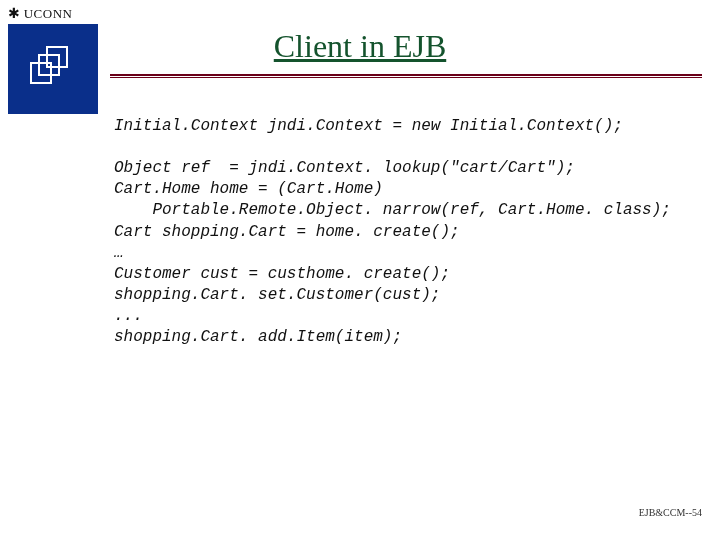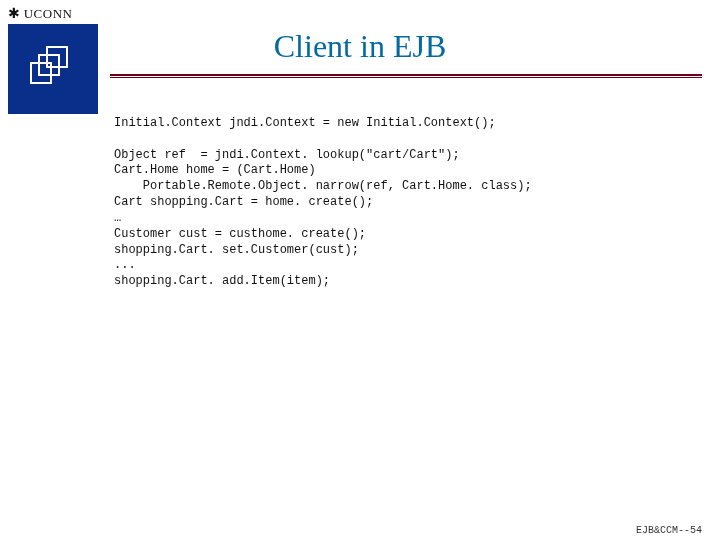--- a/index.html
+++ b/index.html
@@ -15,38 +15,38 @@
     display: flex; align-items: center; justify-content: center;
   }
   .chips { position: relative; width: 46px; height: 46px; }
   .chip { position: absolute; width: 22px; height: 22px; border: 2px solid #fff; background: transparent; }
   .chip.c1 { left: 16px; top: 0; }
   .chip.c2 { left: 8px; top: 8px; }
   .chip.c3 { left: 0; top: 16px; }
 
   .title {
     position: absolute; top: 28px; left: 0; width: 100%; text-align: center;
-    font-size: 32px; color: #0369a1;
+    font-size: 32px; color: #14532d; text-decoration: underline;
   }
   .hr1 {
     position: absolute; top: 74px; left: 110px; right: 18px; height: 2px; background: #6a0018;
   }
   .hr2 {
     position: absolute; top: 77px; left: 110px; right: 18px; height: 1px; background: #6a0018;
   }
 
   .code-area {
     position: absolute; top: 116px; left: 114px; right: 24px;
-    font-family: "Courier New", Courier, monospace; font-size: 12px; line-height: 1.32;
-    color: #111; white-space: pre;
+    font-family: "Courier New", Courier, monospace; font-size: 16px; line-height: 1.32;
+    color: #111; white-space: pre; font-style: italic;
   }
 
   .footer {
-    position: absolute; bottom: 4px; right: 18px; font-size: 10px; color: #333;
-    font-family: Liberation Mono, monospace;
+    position: absolute; bottom: 22px; right: 18px; font-size: 10px; color: #333;
+    font-family: Liberation Serif, serif;
   }
 </style>
 </head>
 <body>
 
 <div class="slide">
 
   <div class="logo-block">
     <div class="uconn-row">
       <span class="uconn-glyph">✱</span>

